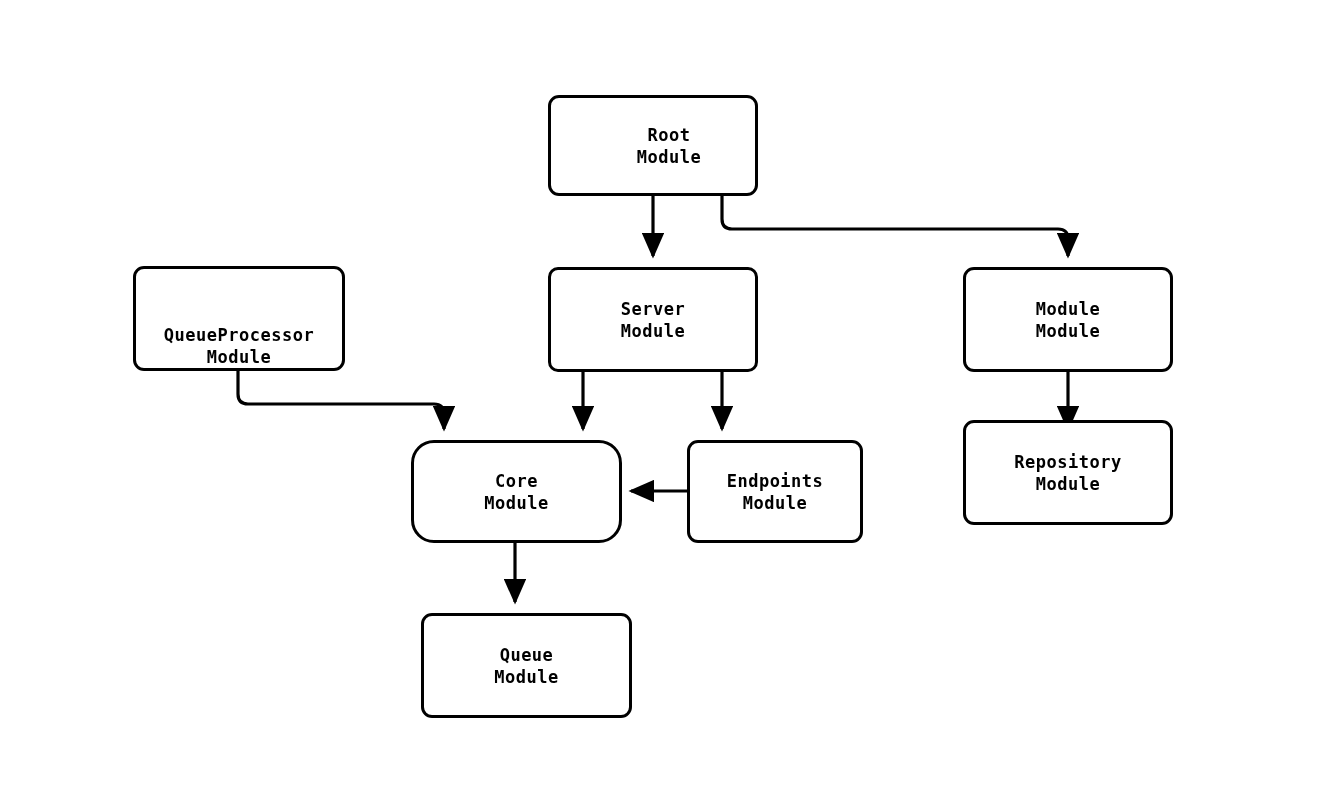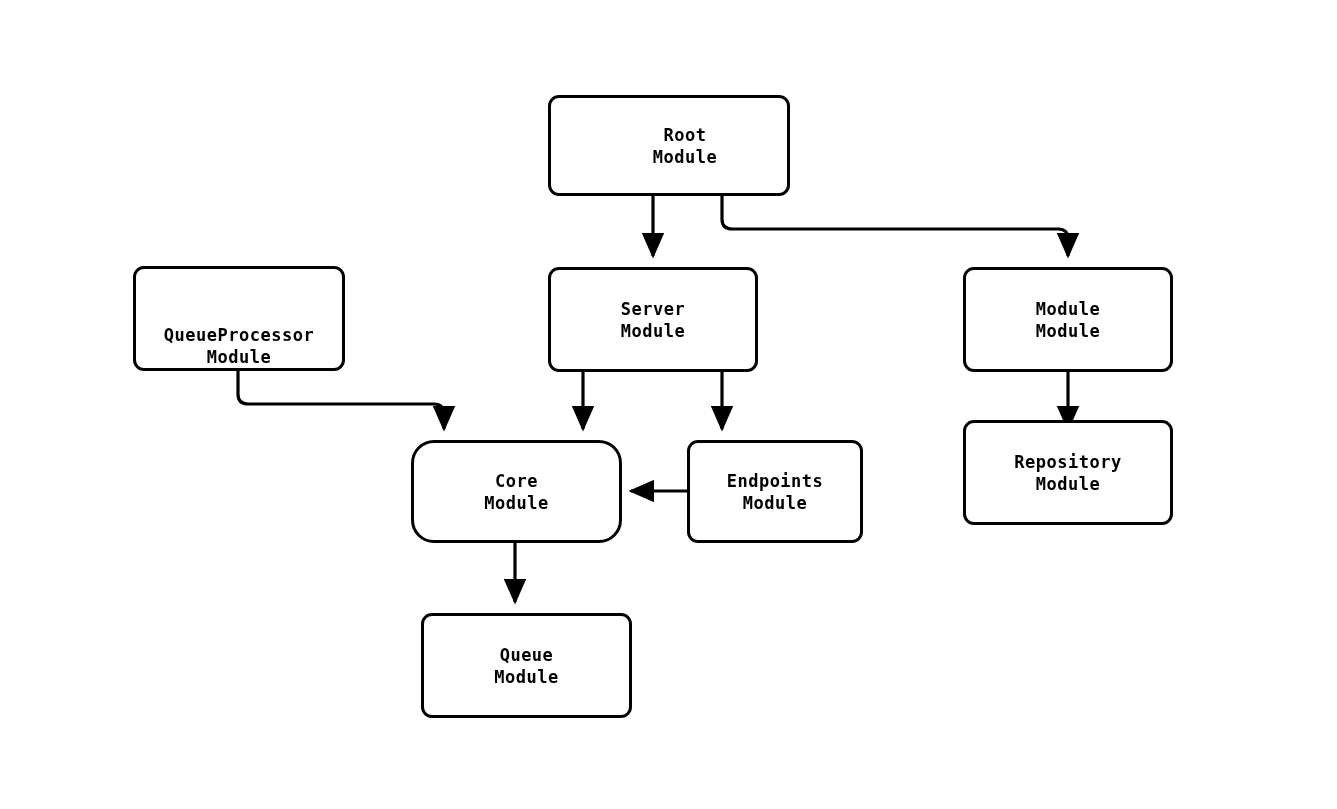--- a/index.html
+++ b/index.html
@@ -70,31 +70,31 @@
 
       <path d="M 687 491 L 631 491" marker-end="url(#arrowhead)"></path>
 
       <path d="M 1068 372 L 1068 429" marker-end="url(#arrowhead)"></path>
 
       <path d="M 515 543 L 515 602" marker-end="url(#arrowhead)"></path>
 
     </g>
   </svg>
 
-  <div class="node" style="left:548px; top:95px; width:242px; height:101px;padding-left:32px;">
+  <div class="node" style="left:548px; top:95px; width:210px; height:101px;padding-left:32px;">
     <div class="node-line">Root</div>
     <div class="node-line">Module</div>
   </div>
 
   <div class="node" style="left:133px; top:266px; width:212px; height:105px;justify-content:flex-end;">
     <div class="node-line">QueueProcessor</div>
     <div class="node-line">Module</div>
   </div>
 
-  <div class="node" style="left:548px; top:267px; width:210px; height:105px;">
+  <div class="node" style="left:548px; top:267px; width:210px; height:105px;border-radius:10px;">
     <div class="node-line">Server</div>
     <div class="node-line">Module</div>
   </div>
 
   <div class="node" style="left:963px; top:267px; width:210px; height:105px;">
     <div class="node-line">Module</div>
     <div class="node-line">Module</div>
   </div>
 
   <div class="node" style="left:411px; top:440px; width:211px; height:103px;border-radius:23px;">

